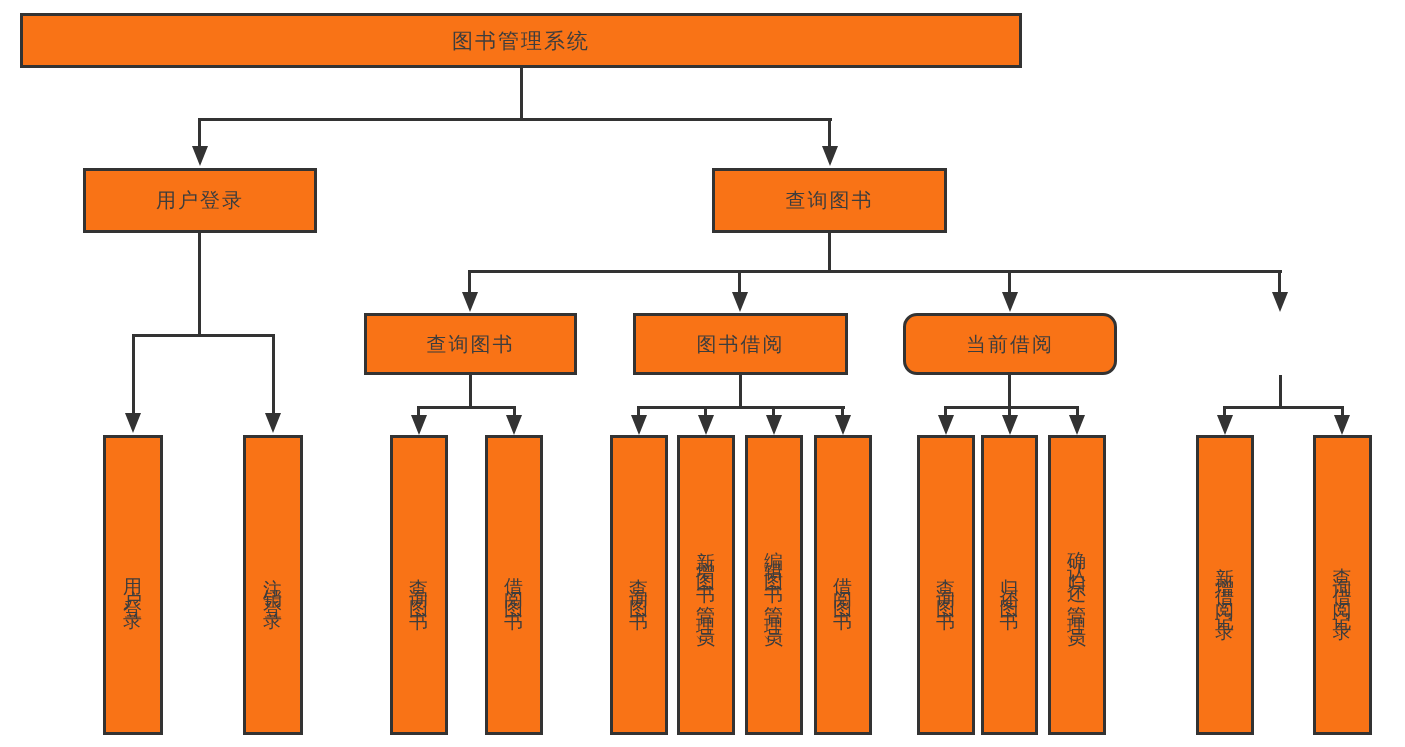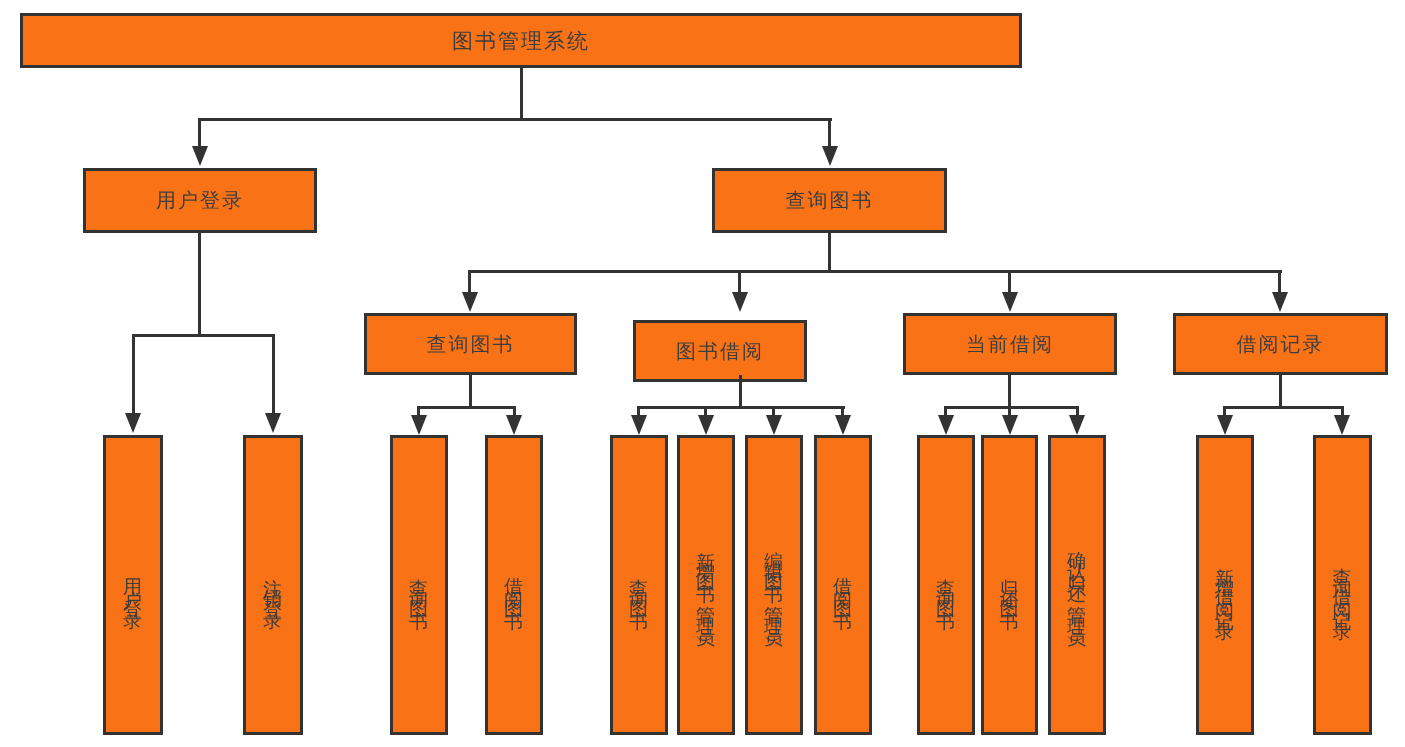--- a/index.html
+++ b/index.html
@@ -80,23 +80,22 @@
   <div class="vl" style="left:468px; top:270px; height:25px;"></div>
   <div class="ah" style="left:462px; top:292px;"></div>
   <div class="vl" style="left:738px; top:270px; height:25px;"></div>
   <div class="ah" style="left:732px; top:292px;"></div>
   <div class="vl" style="left:1008px; top:270px; height:25px;"></div>
   <div class="ah" style="left:1002px; top:292px;"></div>
   <div class="vl" style="left:1278px; top:270px; height:25px;"></div>
   <div class="ah" style="left:1272px; top:292px;"></div>
 
   <div class="box h" style="left:364px; top:313px; width:213px; height:62px;">查询图书</div>
-  <div class="box h" style="left:633px; top:320px; width:174px; height:62px;">图书借阅</div>
-  <div class="box h" style="left:903px; top:313px; width:214px; height:62px;">当前借阅</div>
-  <div class="box h" style="left:1173px; top:313px; width:215px; height:62px;">借阅记录</div>
+  <div class="box h" style="left:633px; top:313px; width:215px; height:62px;">图书借阅</div>
+  <div class="box h" style="left:903px; top:313px; width:214px; height:62px;border-radius:14px;">当前借阅</div>
 
   <div class="vl" style="left:469px; top:375px; height:34px;"></div>
   <div class="hl" style="left:417px; top:406px; width:99px;"></div>
   <div class="vl" style="left:417px; top:406px; height:13px;"></div>
   <div class="ah" style="left:411px; top:415px;"></div>
   <div class="vl" style="left:513px; top:406px; height:13px;"></div>
   <div class="ah" style="left:506px; top:415px;"></div>
 
   <div class="vl" style="left:739px; top:375px; height:34px;"></div>
   <div class="hl" style="left:637px; top:406px; width:208px;"></div>

